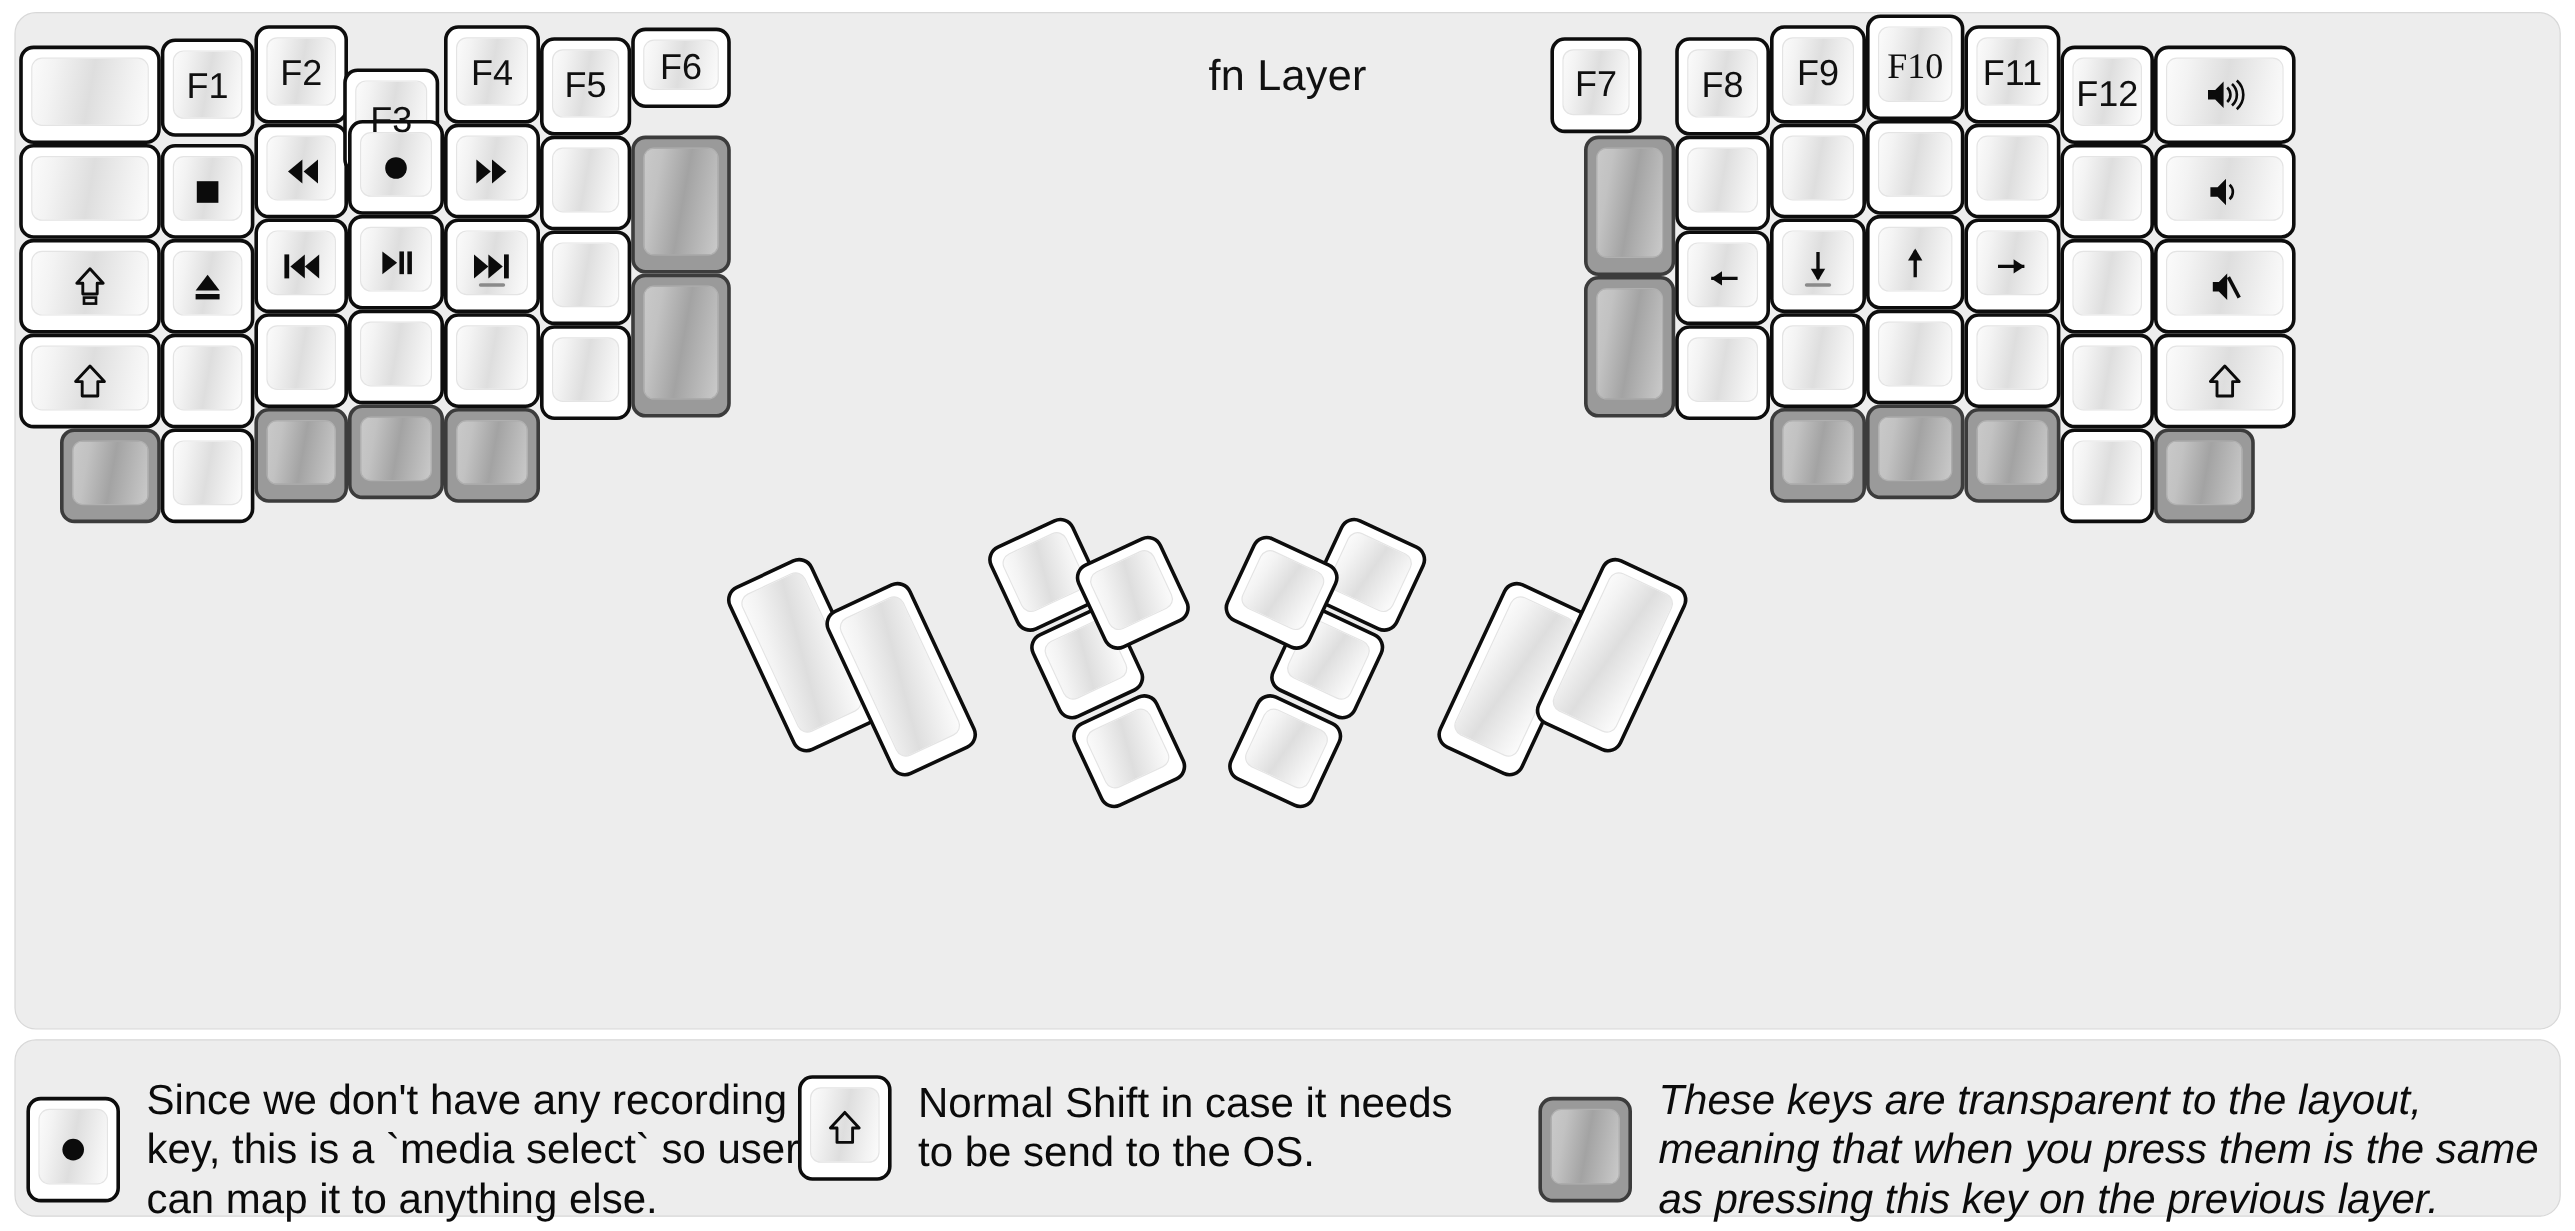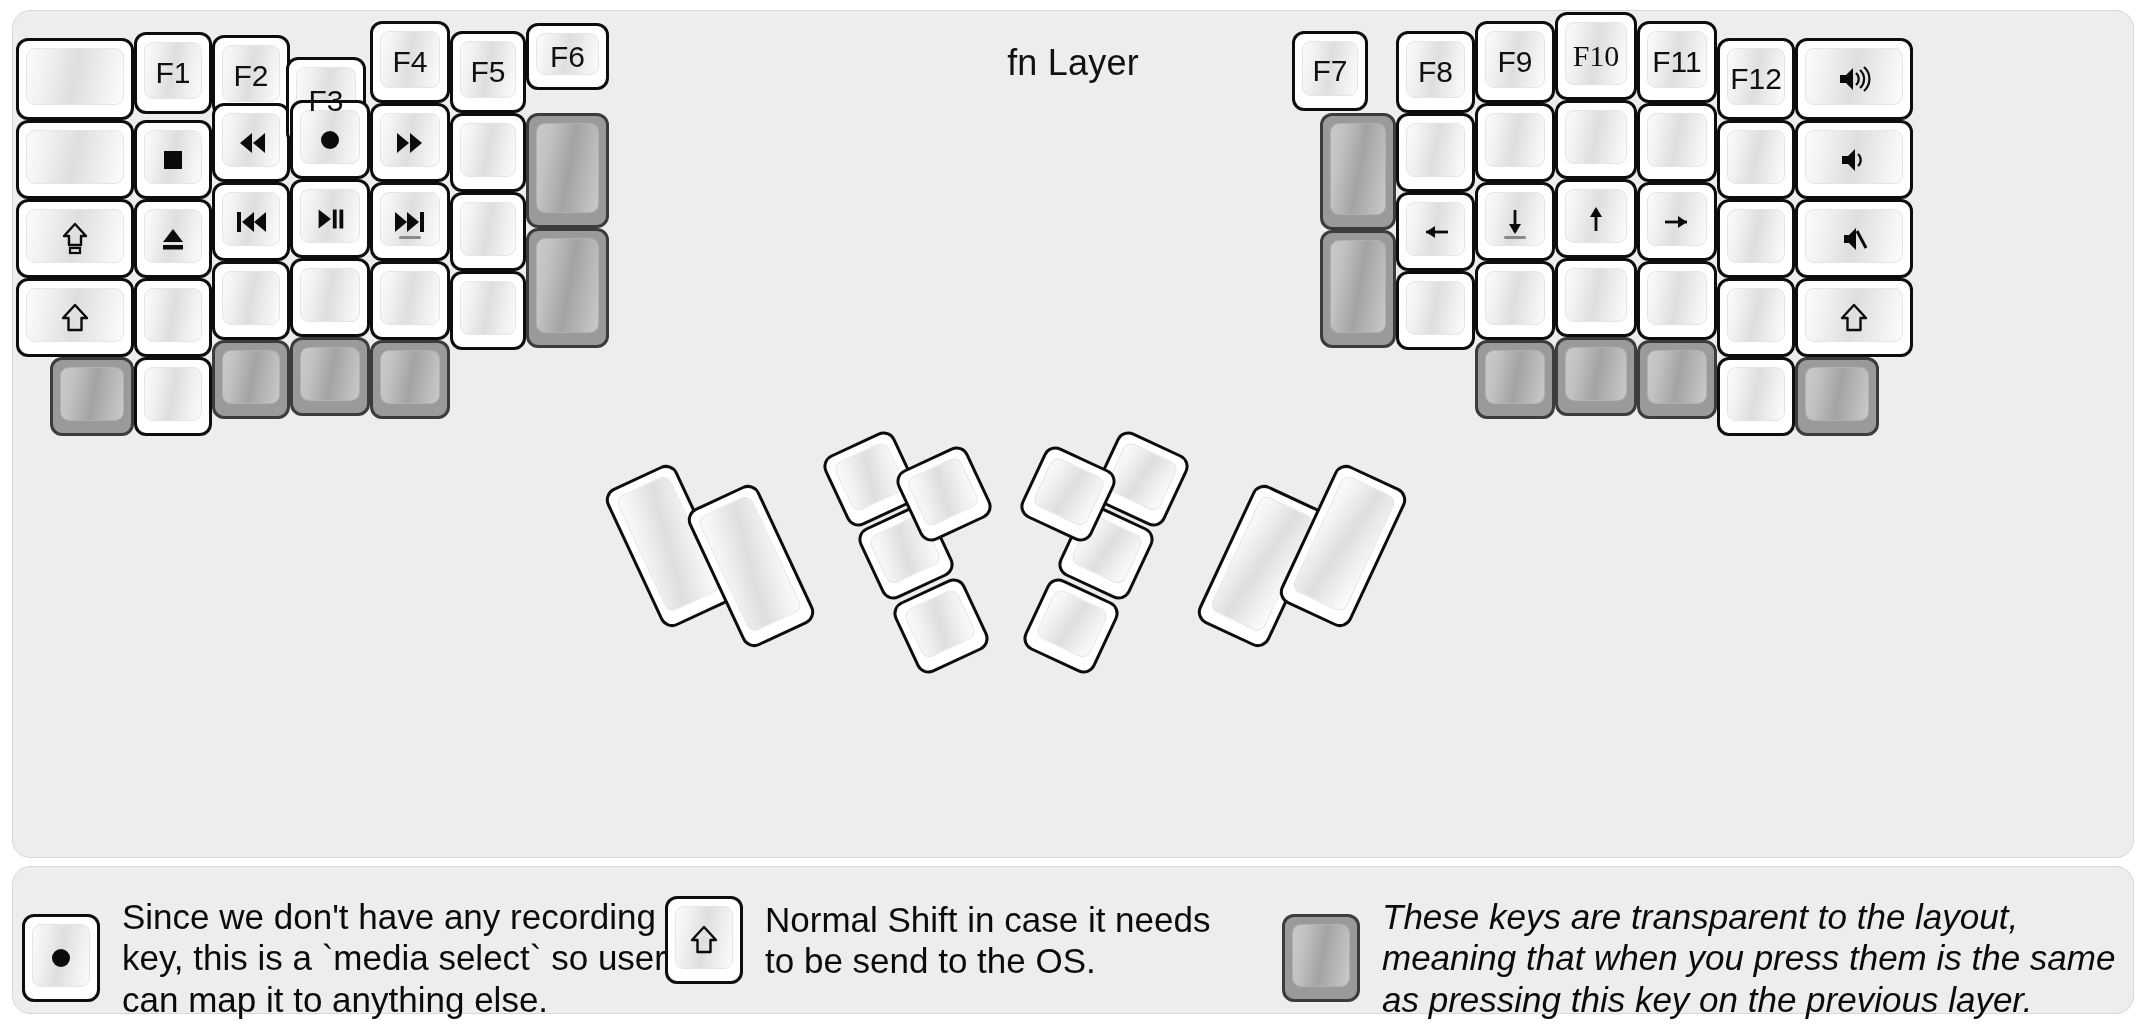--- a/index.html
+++ b/index.html
@@ -172,21 +172,21 @@
             <rect x="8" y="24" width="20" height="4.5" fill="#0b0b0b"></rect>
           </svg>
         </span>
       </div>
       <div class="key" style="left: 134px; top: 278px; width: 78px; height: 79px;">
         <div class="cap"></div>
       </div>
       <div class="key" style="left: 134px; top: 357px; width: 78px; height: 79px;">
         <div class="cap"></div>
       </div>
-      <div class="key" style="left: 212px; top: 35px; width: 78px; height: 82px;">
+      <div class="key" style="left: 212px; top: 21px; width: 78px; height: 82px;">
         <div class="cap"></div>
         <span class="lbl">F2</span>
       </div>
       <div class="key" style="left: 212px; top: 103px; width: 78px; height: 79px;">
         <div class="cap"></div>
         <span class="lbl sym">
           <svg width="36" height="36" viewBox="0 0 36 36">
             <path d="M19 8 L19 28 L7 18 Z" fill="#0b0b0b"></path>
             <path d="M32 8 L32 28 L20 18 Z" fill="#0b0b0b"></path>
           </svg>

